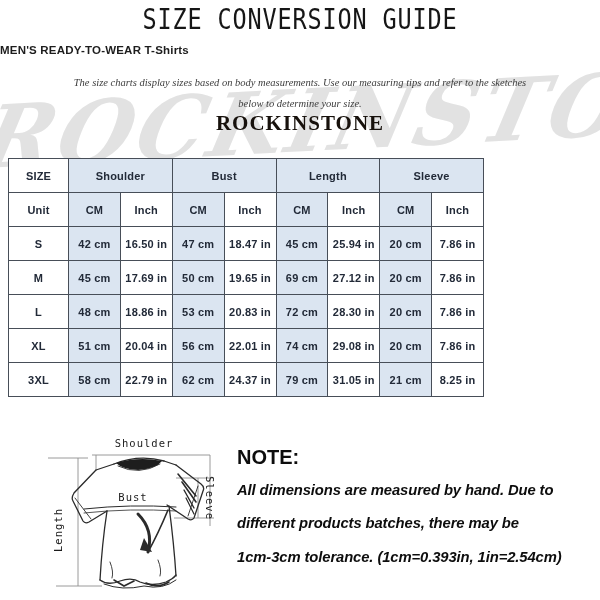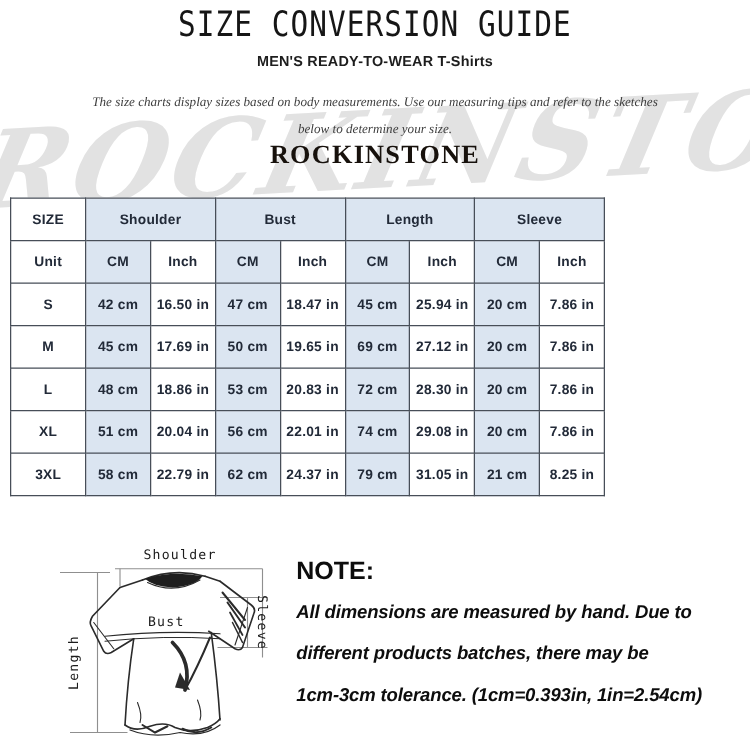--- a/index.html
+++ b/index.html
@@ -13,21 +13,21 @@
     font-family:"DejaVu Serif",serif;font-style:italic;font-weight:bold;
     font-size:86px;letter-spacing:4px;color:#e2e2e2;
     transform:rotate(-3deg) skewX(-16deg);
   }
   .title{
     position:absolute;top:3px;left:0;width:600px;margin:0;text-align:center;z-index:1;
     font-family:"DejaVu Sans Mono",monospace;font-weight:400;font-size:28px;
     letter-spacing:1px;color:#161616;transform:scaleX(.84);
   }
   .subtitle{
-    position:absolute;top:44px;left:0;width:600px;margin:0;text-align:center;z-index:1;
+    position:absolute;top:44px;left:0;width:600px;margin:0;z-index:1;
     font-size:11.5px;font-weight:bold;color:#1d1d1d;letter-spacing:.2px;
   }
   .desc{
     position:absolute;top:72px;left:0;width:600px;margin:0;text-align:center;z-index:1;
     font-family:"Liberation Serif",serif;font-style:italic;font-size:10.5px;
     color:#3d3d3d;line-height:21px;
   }
   .brand{
     position:absolute;top:111px;left:0;width:600px;text-align:center;z-index:1;
     font-family:"Liberation Serif",serif;font-weight:bold;font-size:21px;

